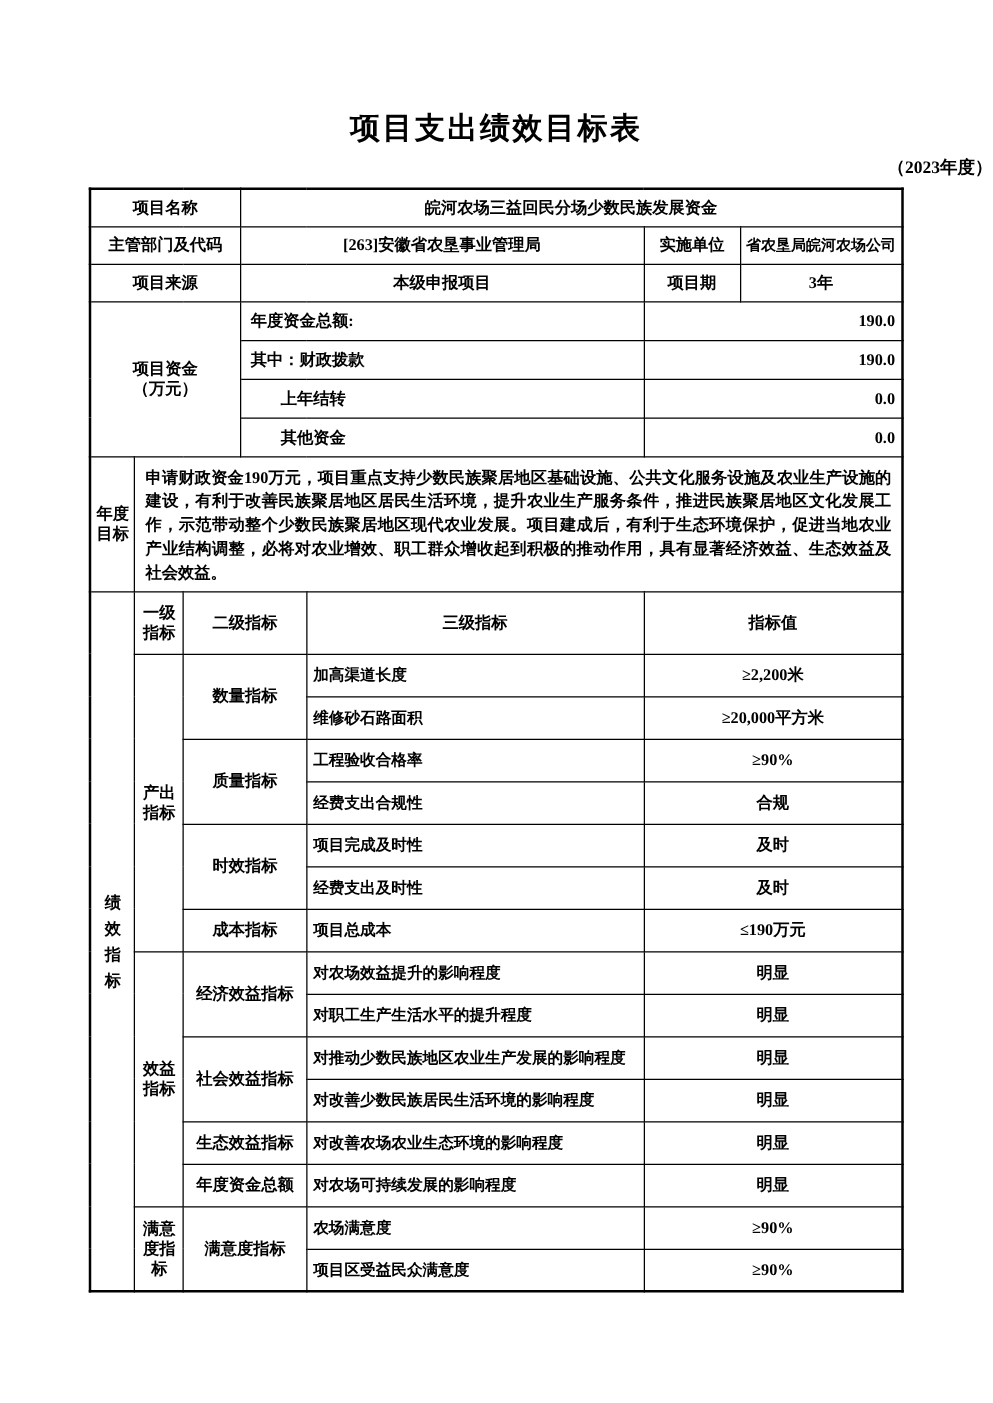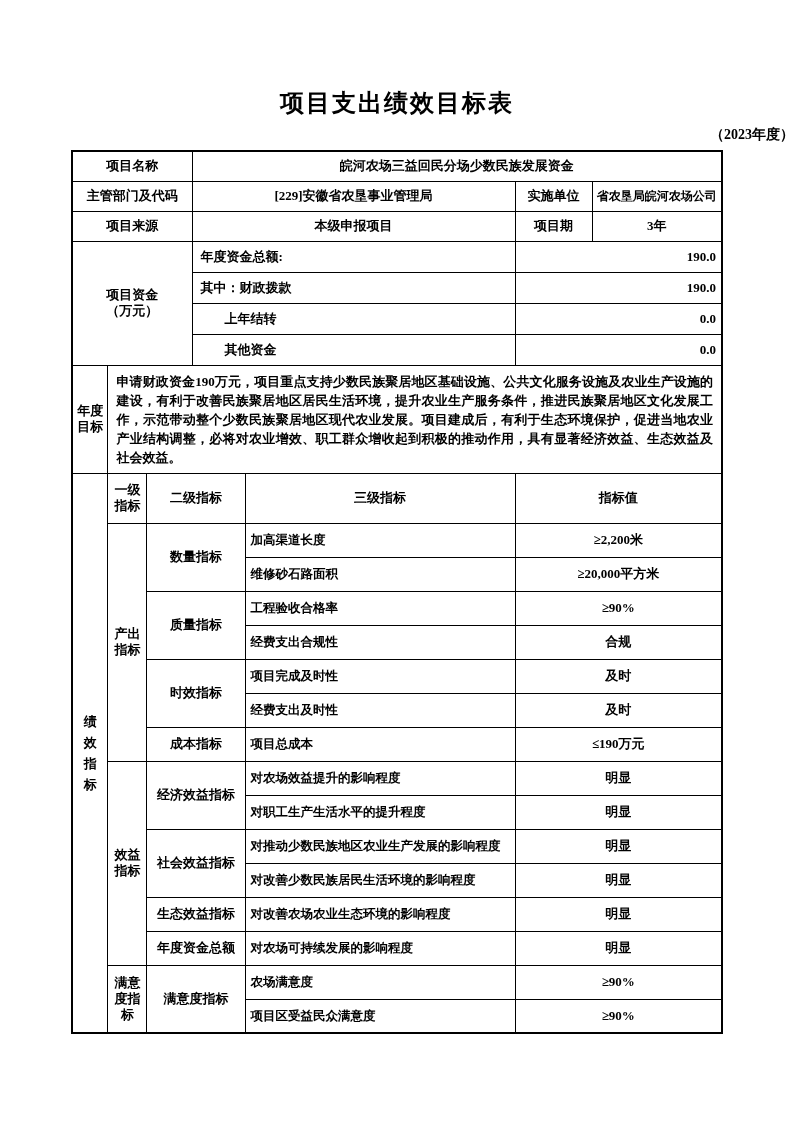--- a/index.html
+++ b/index.html
@@ -75,21 +75,21 @@
         <col style="width:130px">
     </colgroup>
     <tbody>
 
       <tr class="h30">
         <td colspan="3" class="c">项目名称</td>
         <td colspan="4" class="c">皖河农场三益回民分场少数民族发展资金</td>
       </tr>
       <tr class="h30">
         <td colspan="3" class="c">主管部门及代码</td>
-        <td colspan="2" class="c">[229]安徽省农垦事业管理局</td>
+        <td colspan="2" class="c">[263]安徽省农垦事业管理局</td>
         <td class="c tight">实施单位</td>
         <td class="c small">省农垦局皖河农场公司</td>
       </tr>
       <tr class="h30">
         <td colspan="3" class="c">项目来源</td>
         <td colspan="2" class="c">本级申报项目</td>
         <td class="c tight">项目期</td>
         <td class="c">3年</td>
       </tr>
 

